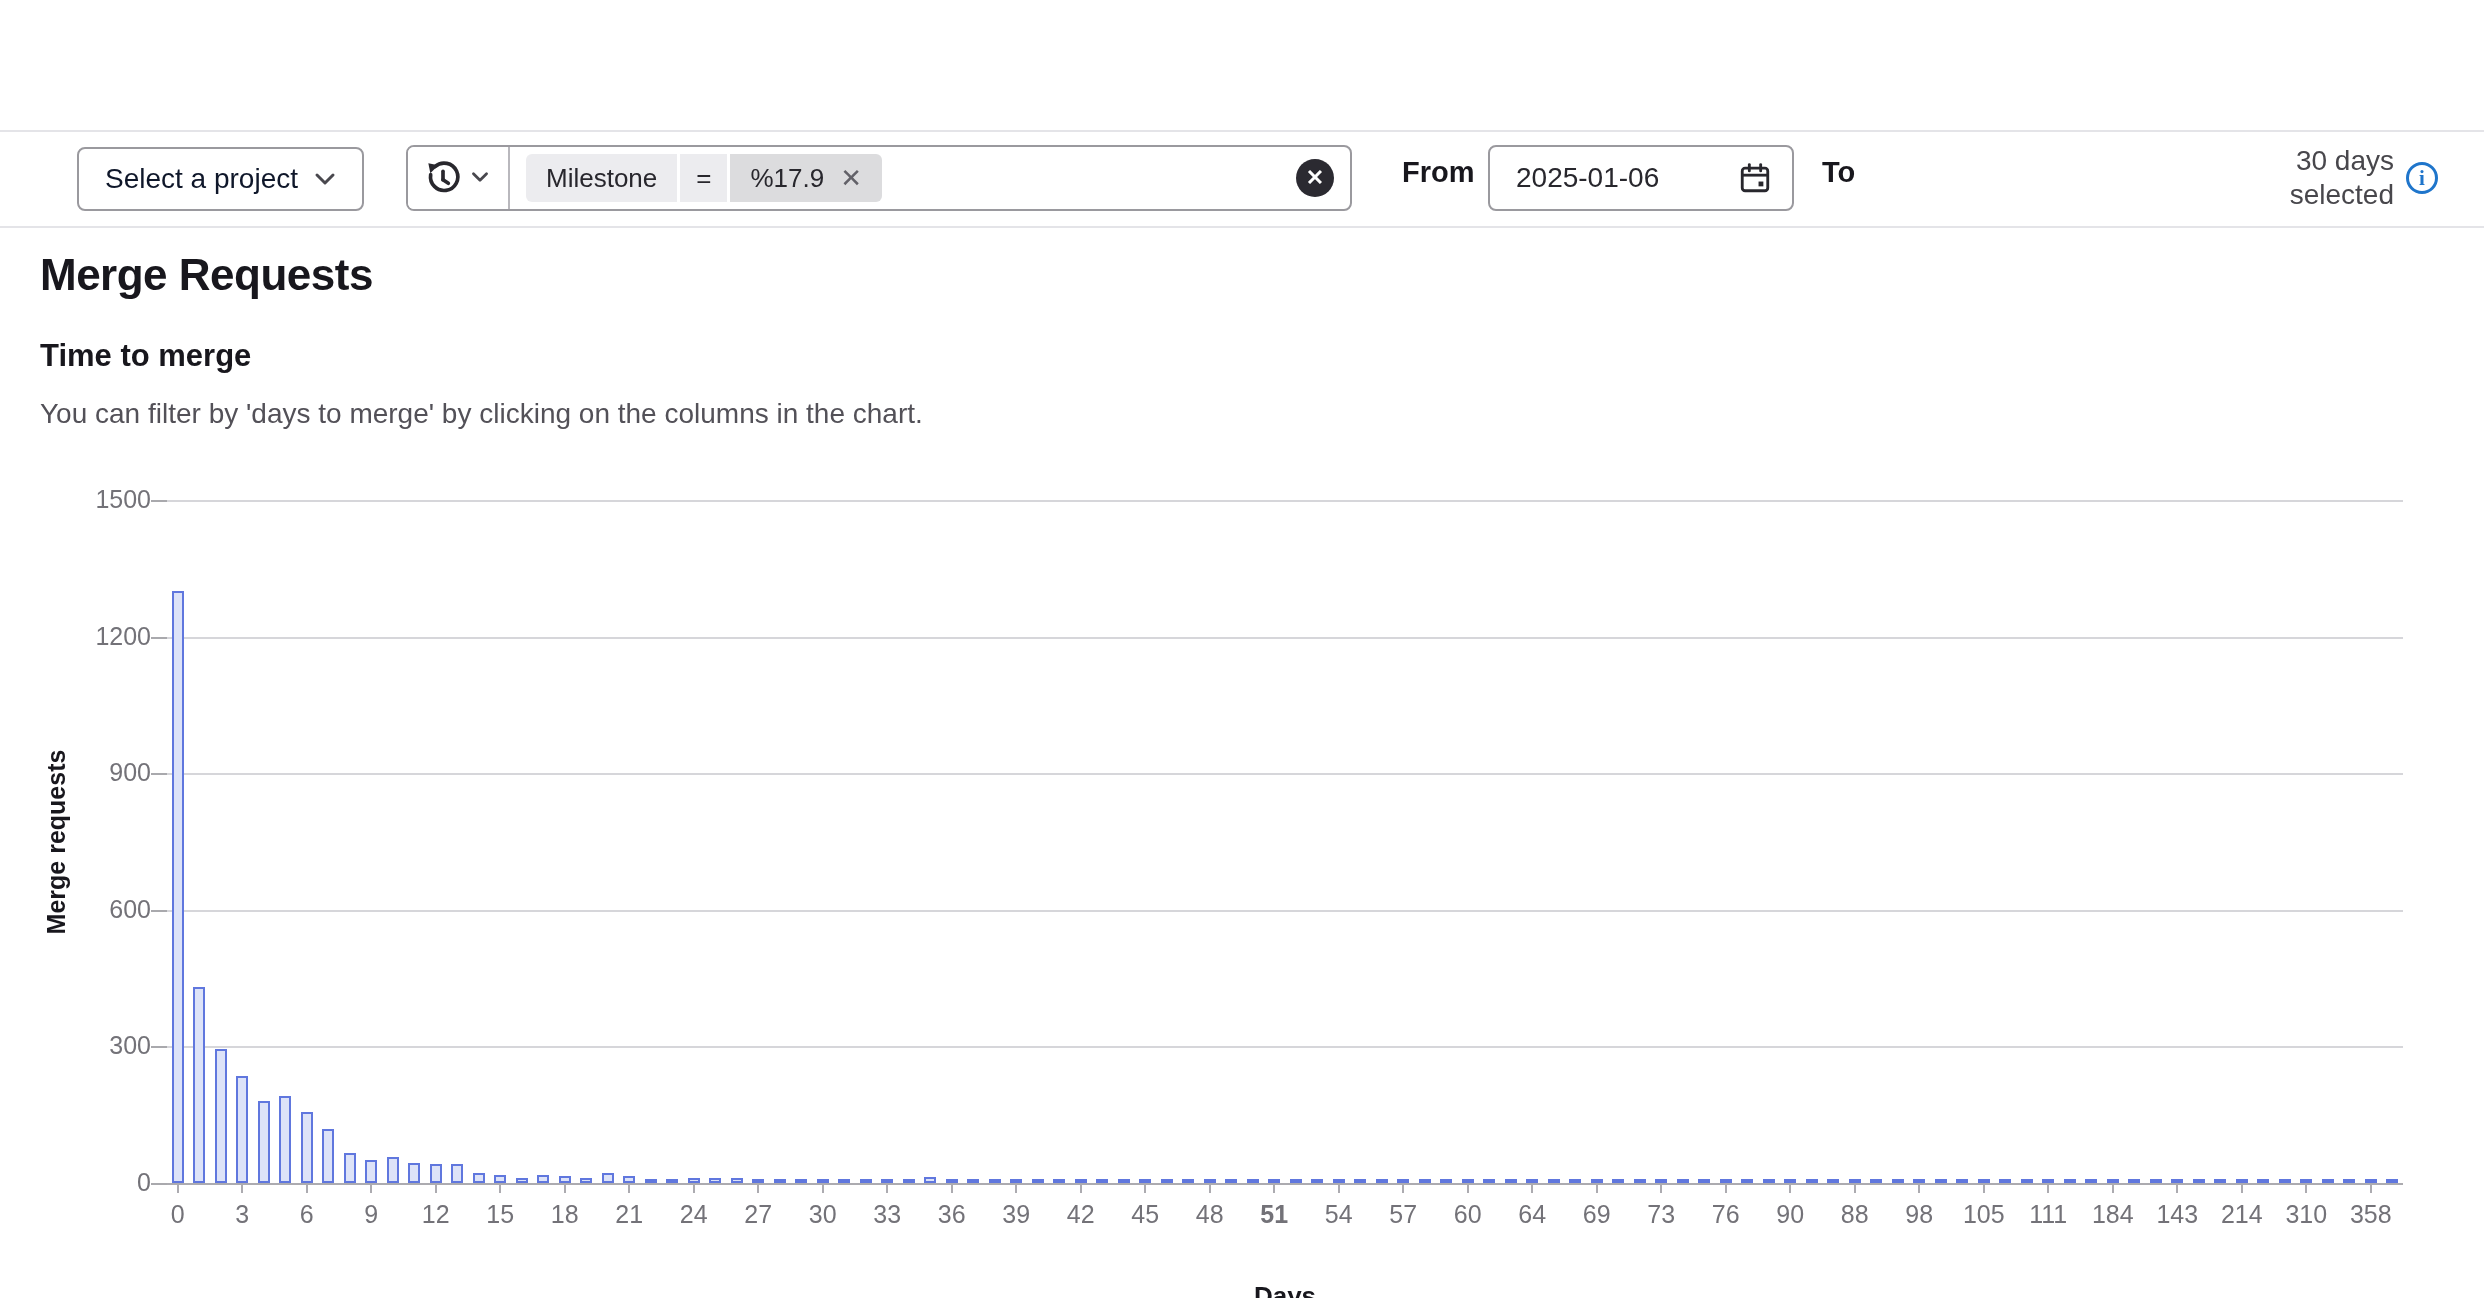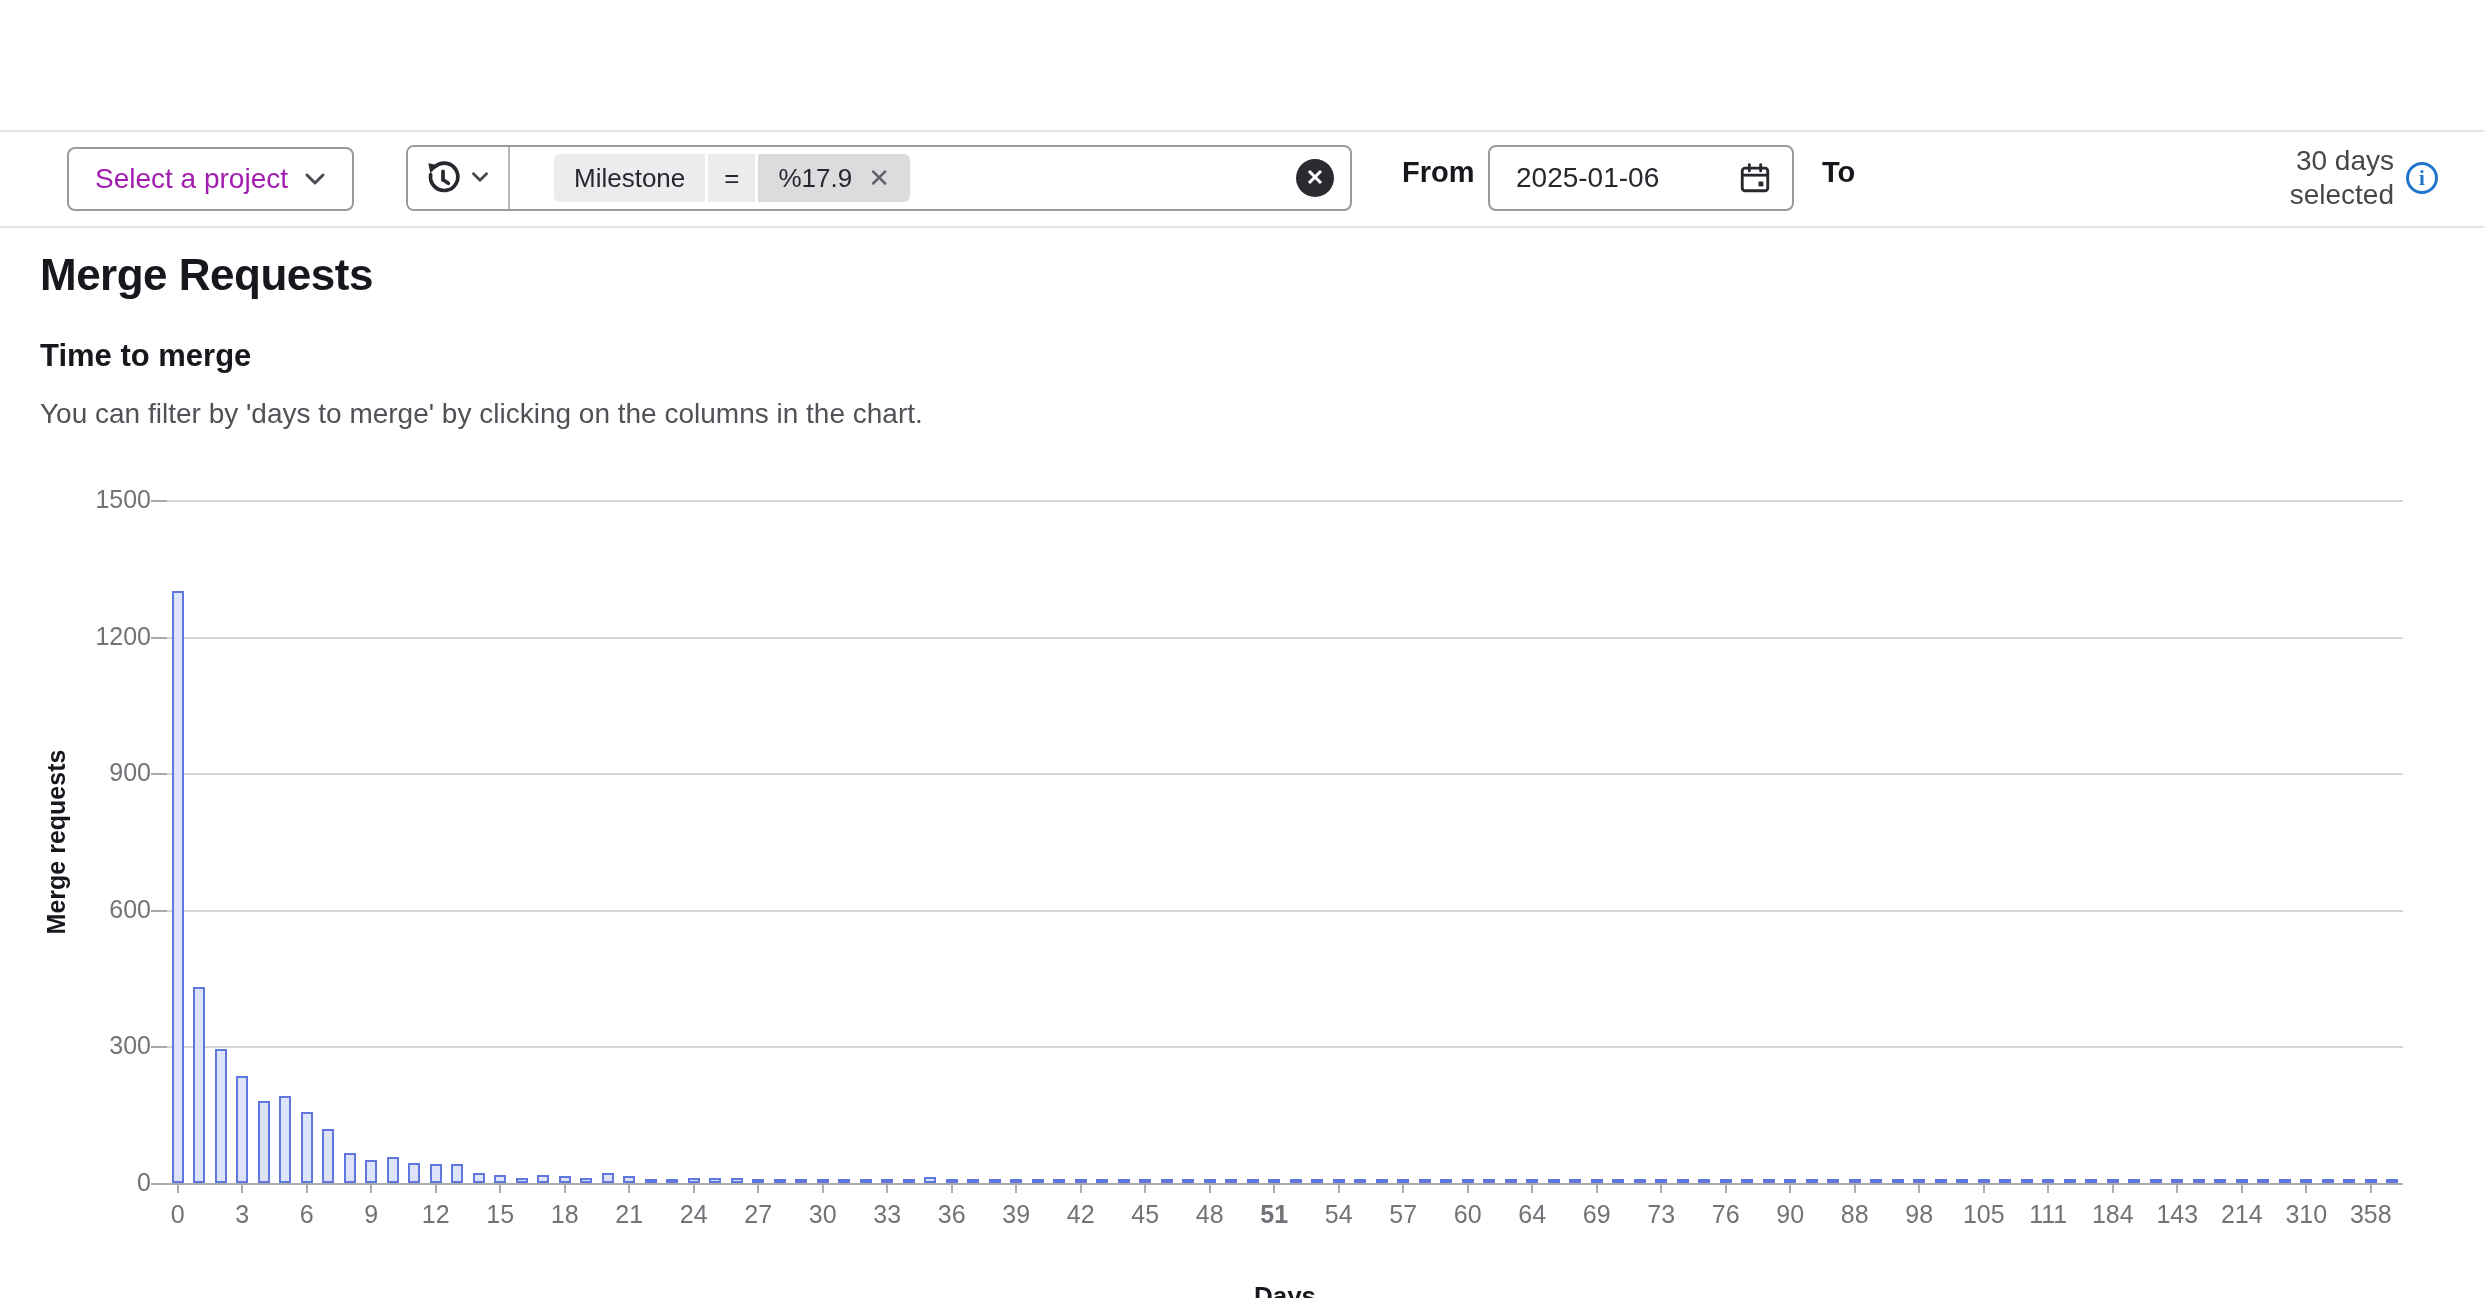--- a/index.html
+++ b/index.html
@@ -9,28 +9,28 @@
 
   .page-title { position:absolute; left:40px; top:18px; font-size:62px; font-weight:700; letter-spacing:-1px; color:#18171d; }
 
   .rule { position:absolute; left:0; width:2484px; height:0; border-top:2px solid #e4e4e8; }
   .rule-top { top:130px; }
   .rule-bottom { top:226px; }
 
   
   .filter-row { position:absolute; left:0; top:130px; width:2484px; height:96px; }
   .btn { background:#fff; border:2px solid #9a999e; border-radius:8px; display:flex; align-items:center; cursor:pointer; }
-  .select-project { position:absolute; left:67px; top:17px; height:64px; padding:0 26px; gap:16px; font-size:28px; color:#a21caf; }
+  .select-project { position:absolute; left:77px; top:17px; height:64px; padding:0 26px; gap:16px; font-size:28px; color:#0f172a; }
   .chev { width:22px; height:14px; display:inline-block; }
   .chev svg { display:block; }
 
   .input-group { position:absolute; left:406px; top:15px; width:946px; height:66px; border:2px solid #9a999e; border-radius:8px; background:#fff; display:flex; }
   .history-btn { width:102px; height:100%; border:none; border-right:2px solid #b9b8bd; border-radius:6px 0 0 6px; background:#fff; display:flex; align-items:center; justify-content:center; gap:8px; cursor:pointer; }
   .history-btn svg { display:block; }
-  .filtered-search { position:relative; flex:1; display:flex; align-items:center; padding-left:44px; }
+  .filtered-search { position:relative; flex:1; display:flex; align-items:center; padding-left:16px; }
   .token { display:flex; align-items:stretch; font-size:26px; color:#28272d; }
   .token-seg { display:flex; align-items:center; padding:0 20px; height:48px; background:#ececef; }
   .token-key { border-radius:6px 0 0 6px; margin-right:3px; }
   .token-op { margin-right:3px; padding:0 16px; }
   .token-val { background:#dcdcde; border-radius:0 6px 6px 0; gap:16px; }
   .token-x { color:#626168; font-size:26px; line-height:1; cursor:pointer; }
   .clear-btn { position:absolute; right:16px; top:50%; transform:translateY(-50%); width:38px; height:38px; border-radius:50%; background:#2b2a31; border:none; color:#fff; font-size:22px; font-weight:700; display:flex; align-items:center; justify-content:center; cursor:pointer; line-height:1; }
 
   .date-label { position:absolute; top:26px; font-size:29px; font-weight:700; color:#18171d; }
   .from-label { left:1402px; }

